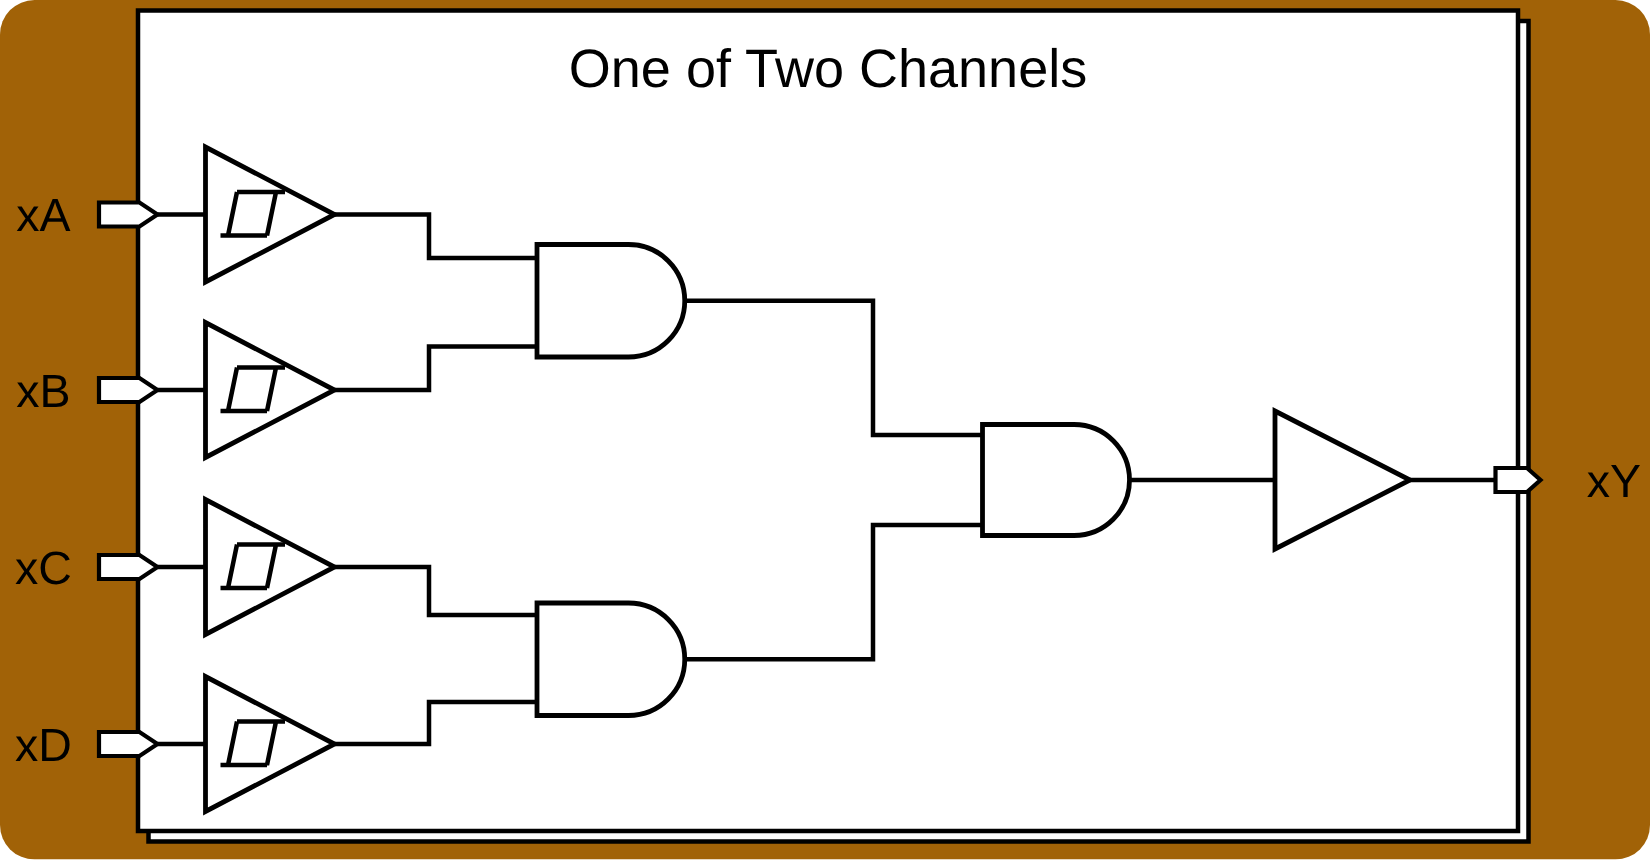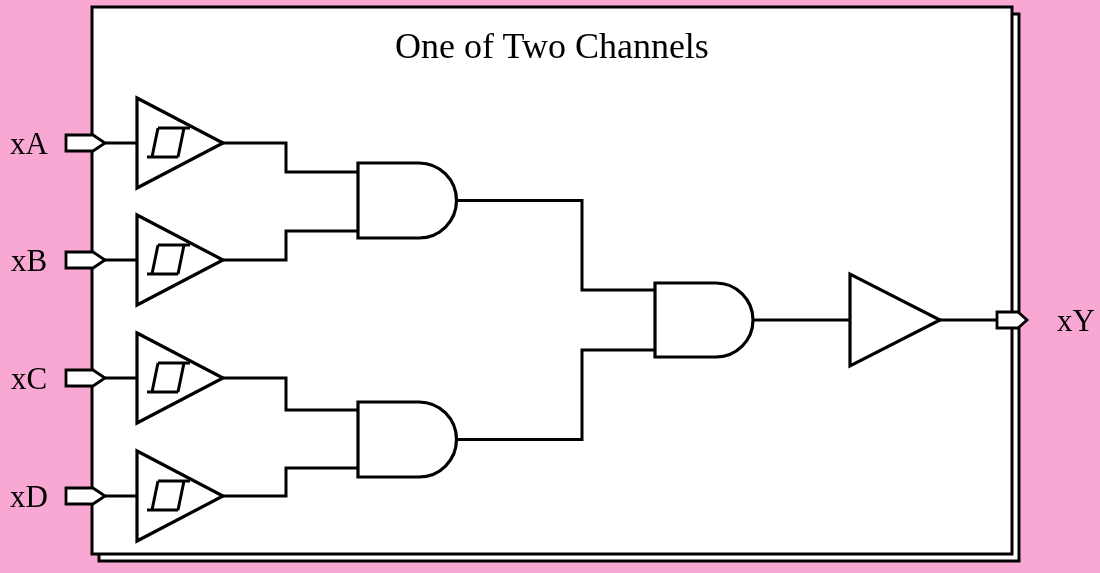--- a/index.html
+++ b/index.html
@@ -1,21 +1,22 @@
 <!DOCTYPE html>
 <html><head>
 <meta charset="utf-8">
 <style>
   html, body { margin: 0; padding: 0; background: #ffffff; }
   .stage {
     position: relative;
     width: 1100px;
     height: 573px;
-    background: #f9a8d4;
-    font-family: Liberation Serif, serif;
+    background: #a16207;
+    font-family: Liberation Sans, sans-serif;
+    border-radius: 23px;
   }
   svg { display: block; }
   .wire   { stroke: #000000; stroke-width: 3;   fill: none; }
   .shape  { stroke: #000000; stroke-width: 3.2; fill: #ffffff; }
   .glyph  { stroke: #000000; stroke-width: 3;   fill: none; }
   .pin    { stroke: #000000; stroke-width: 2.8; fill: #ffffff; }
   .boxln  { stroke: #000000; stroke-width: 3;   fill: #ffffff; }
   text    { fill: #000000; }
   .title-text { font-size: 36px; }
   .port-label { font-size: 31px; }

